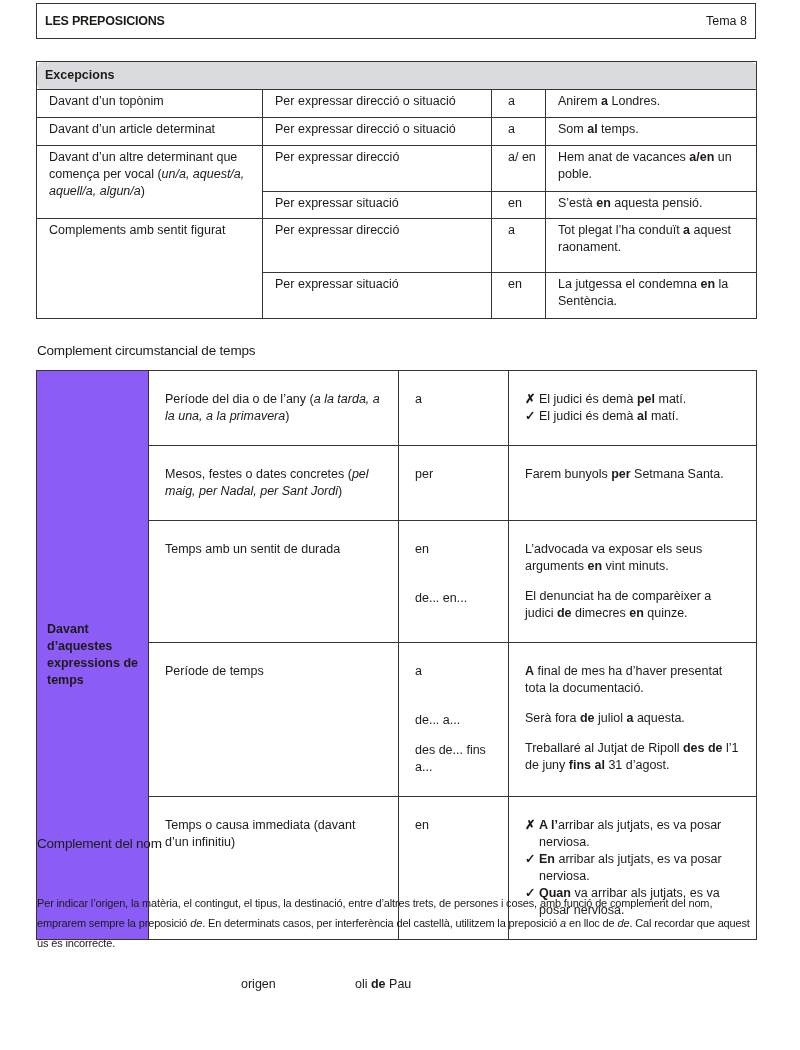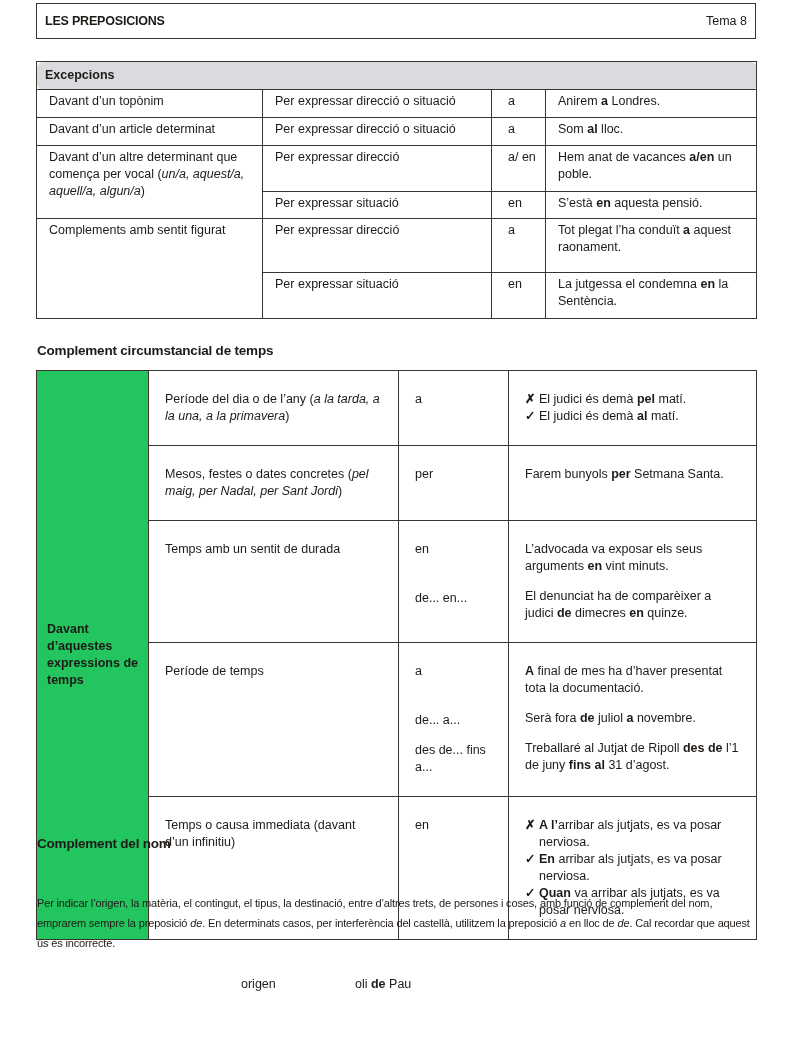--- a/index.html
+++ b/index.html
@@ -16,25 +16,25 @@
   table { border-collapse: collapse; position: absolute; left: 36px; width: 720px; table-layout: fixed; }
   td { border: 1px solid #3a3330; vertical-align: top; font-size: 12.5px; line-height: 17px; }
   b { font-weight: bold; }
   i { font-style: italic; }
 
   #exc { top: 61px; }
   #exc td.head { background: #dadbdf; font-weight: bold; padding: 5px 8px; height: 28px; border-radius: 6px; }
   #exc td { padding: 3px 12px; }
   #exc td.prep { padding: 3px 0 3px 16px; }
 
-  .section-title { position: absolute; left: 37px; font-weight: bold; font-size: 13.5px; letter-spacing: -0.2px; }
+  .section-title { position: absolute; left: 37px; font-weight: normal; font-size: 13.5px; letter-spacing: -0.2px; }
 
   #temps { top: 370px; }
   #temps td { padding: 20px 16px; }
-  #temps td.side { background: #22c55e; font-weight: bold; vertical-align: middle; padding: 5px 10px; }
+  #temps td.side { background: #8b5cf6; font-weight: bold; vertical-align: middle; padding: 5px 10px; }
   .sub { margin-top: 13px; }
   .mark { display: inline-block; width: 14px; font-weight: bold; }
 
   .para { position: absolute; left: 37px; top: 893px; width: 722px; font-size: 11px; line-height: 20px; letter-spacing: -0.15px; }
   .examples { position: absolute; left: 241px; top: 977px; font-size: 12.5px; }
   .examples .ex-row { display: flex; height: 27px; }
   .examples .lab { width: 114px; }
 </style>
 </head>
 <body>
@@ -58,21 +58,21 @@
   <tr style="height:28px">
     <td>Davant d’un topònim</td>
     <td>Per expressar direcció o situació</td>
     <td class="prep">a</td>
     <td><span>Anirem </span><b>a</b><span> Londres.</span></td>
   </tr>
   <tr style="height:28px">
     <td>Davant d’un article determinat</td>
     <td>Per expressar direcció o situació</td>
     <td class="prep">a</td>
-    <td><span>Som </span><b>al</b><span> lloc.</span></td>
+    <td><span>Som </span><b>al</b><span> temps.</span></td>
   </tr>
   <tr style="height:46px">
     <td rowspan="2"><span>Davant d’un altre determinant que comença per vocal (</span><i>un/a, aquest/a, aquell/a, algun/a</i><span>)</span></td>
     <td>Per expressar direcció</td>
     <td class="prep">a/ en</td>
     <td><span>Hem anat de vacances </span><b>a/en</b><span> un poble.</span></td>
   </tr>
   <tr style="height:27px">
     <td>Per expressar situació</td>
     <td class="prep">en</td>
@@ -129,21 +129,21 @@
   </tr>
   <tr style="height:135px">
     <td>Període de temps</td>
     <td>
       <div style="height:36px">a</div>
       <div class="sub" style="margin-top:13px;height:17px">de... a...</div>
       <div class="sub" style="width:72px">des de... fins a...</div>
     </td>
     <td>
       <div><b>A</b><span> final de mes ha d’haver presentat tota la documentació.</span></div>
-      <div class="sub"><span>Serà fora </span><b>de</b><span> juliol </span><b>a</b><span> novembre.</span></div>
+      <div class="sub"><span>Serà fora </span><b>de</b><span> juliol </span><b>a</b><span> aquesta.</span></div>
       <div class="sub"><span>Treballaré al Jutjat de Ripoll </span><b>des de</b><span> l’1 de juny </span><b>fins al</b><span> 31 d’agost.</span></div>
     </td>
   </tr>
   <tr style="height:117px">
     <td>Temps o causa immediata (davant d’un infinitiu)</td>
     <td>en</td>
     <td>
       <div style="display:flex">
             <span class="mark">✗</span>
             <span style="flex:1"><b>A l’</b><span>arribar als jutjats, es va posar nerviosa.</span></span>

